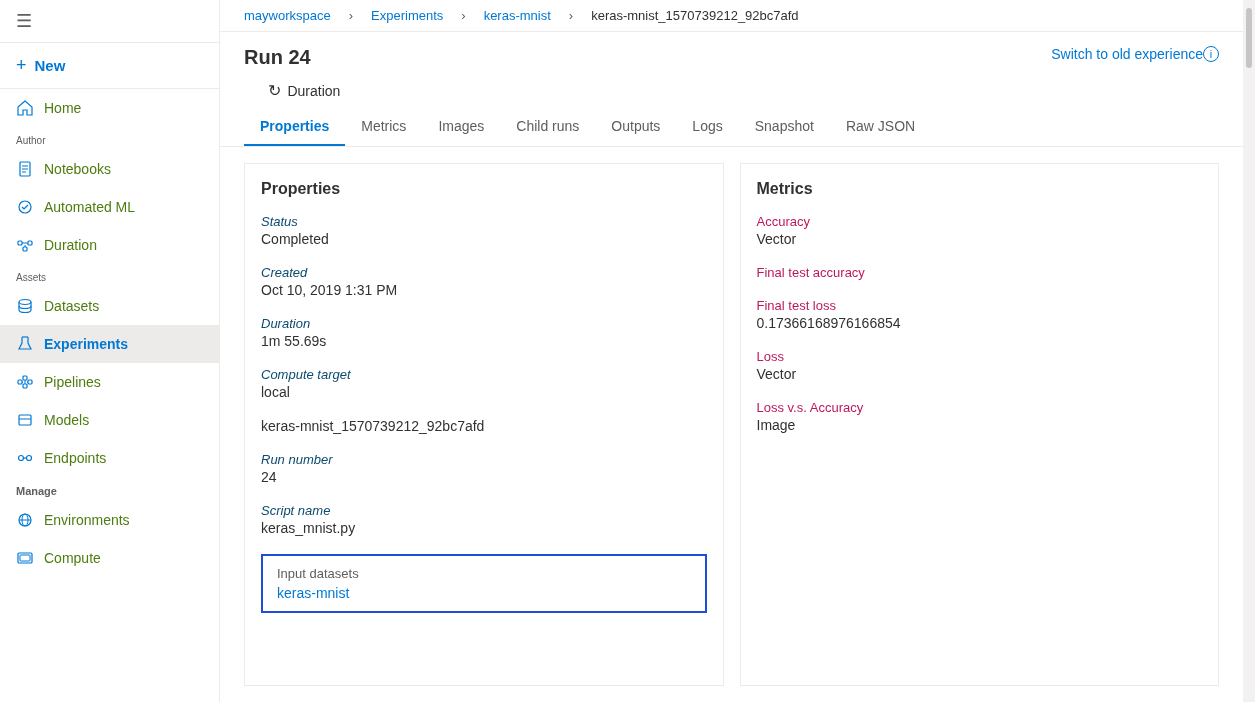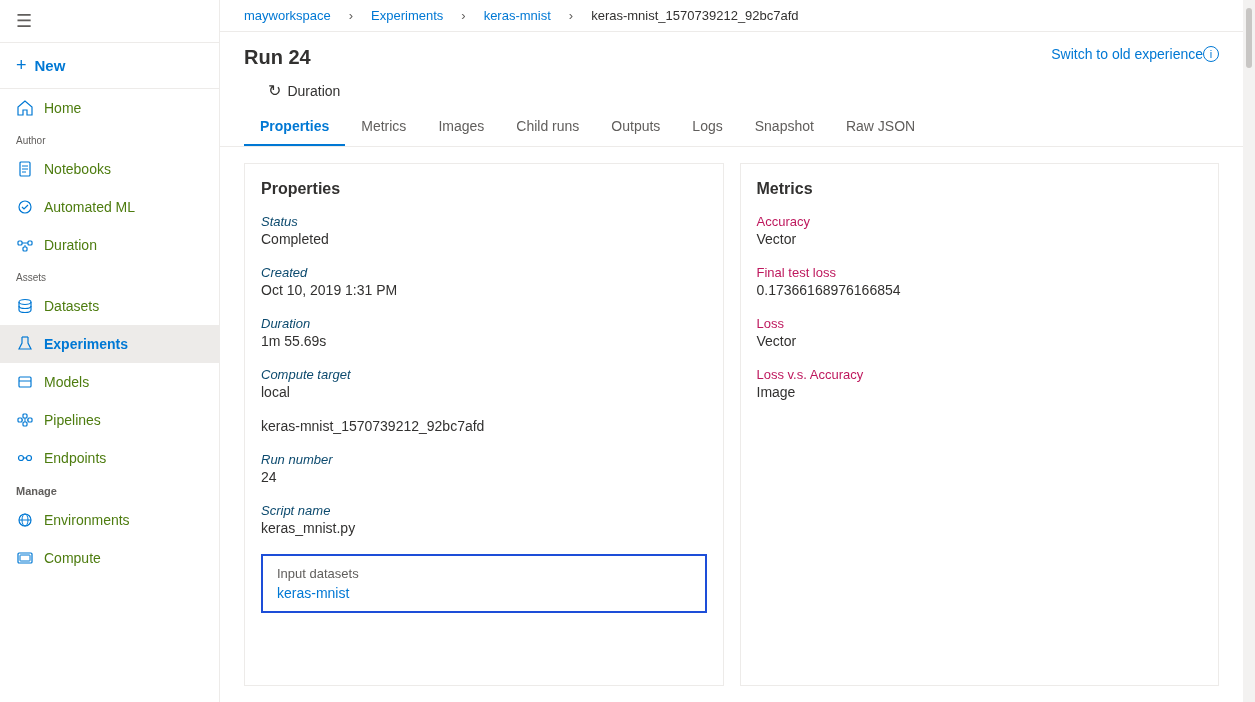--- a/index.html
+++ b/index.html
@@ -322,40 +322,40 @@
           <path d="M5 1v6L2 13h12L11 7V1" stroke="#0078d4" stroke-width="1.2" fill="none"></path>
           <line x1="5" y1="1" x2="11" y2="1" stroke="#0078d4" stroke-width="1.2"></line>
         </svg>
     </span>
     <span>Experiments</span>
   </div>
 
   <div class="sidebar-item">
     <span class="icon">
       <svg width="16" height="16" viewBox="0 0 16 16" fill="none">
-          <rect x="2" y="3" width="12" height="10" rx="1" stroke="#0078d4" stroke-width="1.2"></rect>
-          <line x1="2" y1="7" x2="14" y2="7" stroke="#0078d4" stroke-width="1"></line>
-        </svg>
-    </span>
-    <span>Models</span>
-  </div>
-
-  <div class="sidebar-item">
-    <span class="icon">
-      <svg width="16" height="16" viewBox="0 0 16 16" fill="none">
           <rect x="1" y="6" width="4" height="4" rx="1" stroke="#0078d4" stroke-width="1.2"></rect>
           <rect x="11" y="6" width="4" height="4" rx="1" stroke="#0078d4" stroke-width="1.2"></rect>
           <rect x="6" y="2" width="4" height="4" rx="1" stroke="#0078d4" stroke-width="1.2"></rect>
           <rect x="6" y="10" width="4" height="4" rx="1" stroke="#0078d4" stroke-width="1.2"></rect>
           <line x1="5" y1="8" x2="6" y2="8" stroke="#0078d4" stroke-width="1"></line>
           <line x1="10" y1="8" x2="11" y2="8" stroke="#0078d4" stroke-width="1"></line>
           <line x1="8" y1="6" x2="8" y2="10" stroke="#0078d4" stroke-width="1"></line>
         </svg>
     </span>
     <span>Pipelines</span>
+  </div>
+
+  <div class="sidebar-item">
+    <span class="icon">
+      <svg width="16" height="16" viewBox="0 0 16 16" fill="none">
+          <rect x="2" y="3" width="12" height="10" rx="1" stroke="#0078d4" stroke-width="1.2"></rect>
+          <line x1="2" y1="7" x2="14" y2="7" stroke="#0078d4" stroke-width="1"></line>
+        </svg>
+    </span>
+    <span>Models</span>
   </div>
 
   <div class="sidebar-item">
     <span class="icon">
       <svg width="16" height="16" viewBox="0 0 16 16" fill="none">
           <circle cx="4" cy="8" r="2.5" stroke="#0078d4" stroke-width="1.2"></circle>
           <circle cx="12" cy="8" r="2.5" stroke="#0078d4" stroke-width="1.2"></circle>
           <line x1="6.5" y1="8" x2="9.5" y2="8" stroke="#0078d4" stroke-width="1.2"></line>
         </svg>
     </span>
@@ -471,20 +471,21 @@
 
     <div class="metrics-panel">
       <div class="panel-title">Metrics</div>
 
       <div class="metric-item">
         <div class="metric-label">Accuracy</div>
         <div class="metric-value">Vector</div>
       </div>
 
       <div class="metric-item">
+        <div class="metric-label">Final test accuracy</div>
       </div>
 
       <div class="metric-item">
         <div class="metric-label">Final test loss</div>
         <div class="metric-value">0.17366168976166854</div>
       </div>
 
       <div class="metric-item">
         <div class="metric-label">Loss</div>
         <div class="metric-value">Vector</div>

